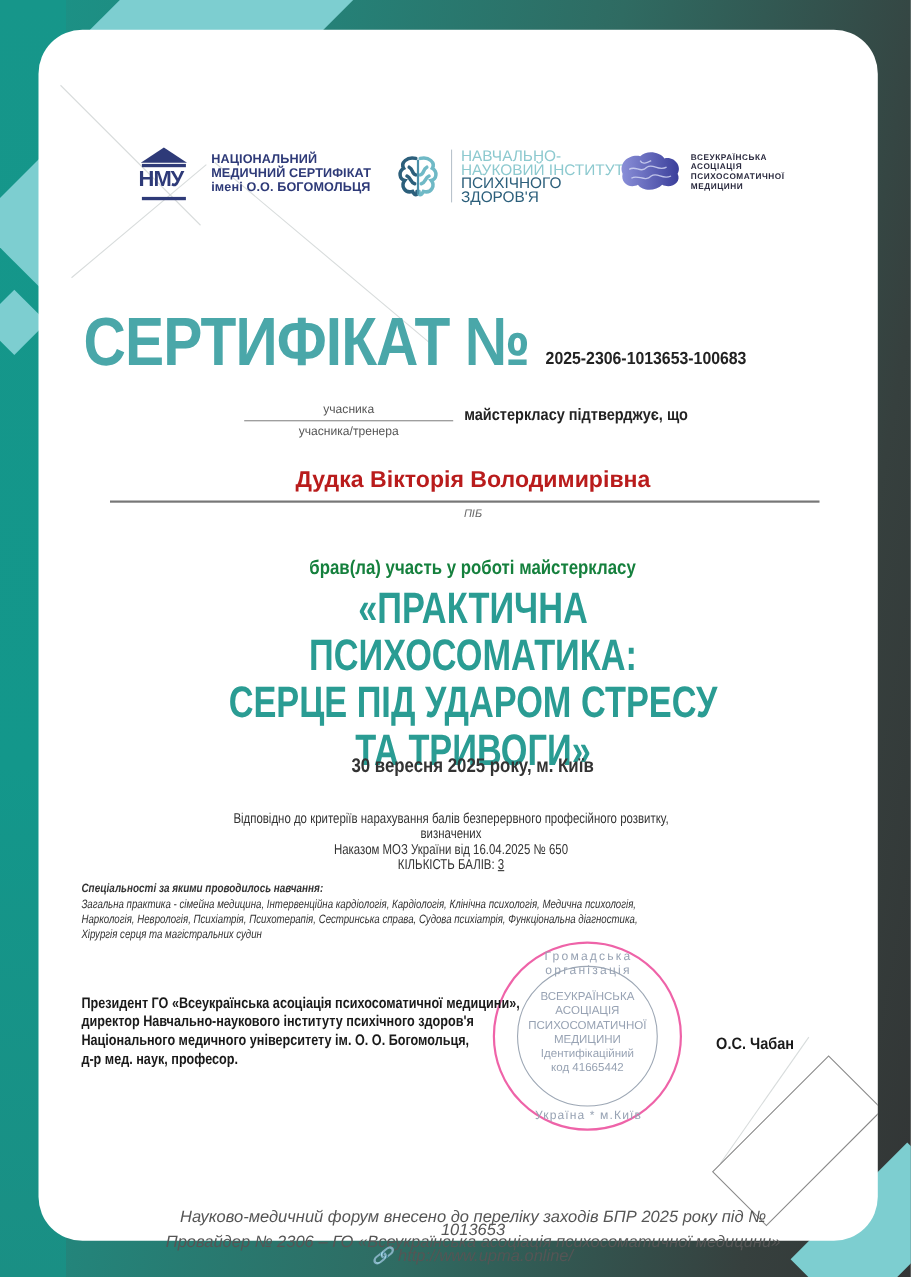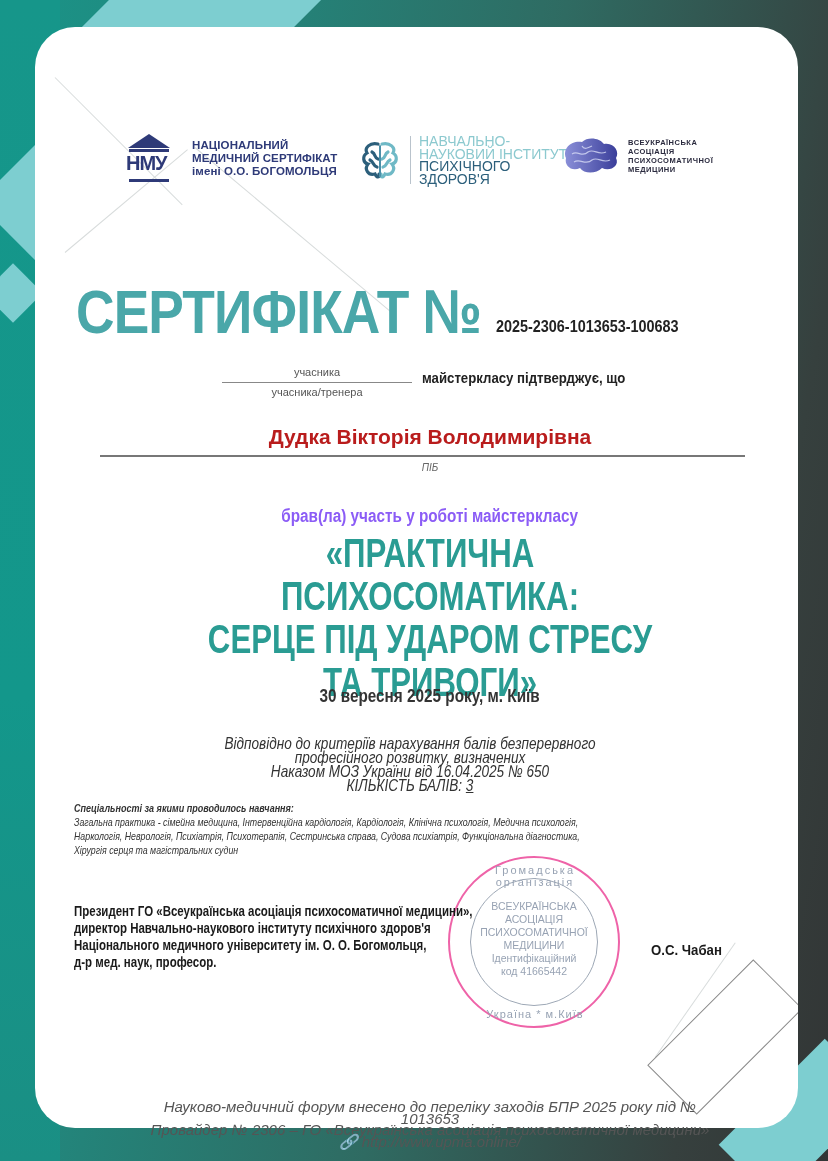--- a/index.html
+++ b/index.html
@@ -82,37 +82,37 @@
       font-size: 21px; font-weight: bold; color: #b91c1c;
     }
     .name-line { position: absolute; left: 100px; top: 455px; width: 645px; height: 2px; background: #777; }
     .name-caption {
       position: absolute; left: 100px; top: 462px; width: 660px; text-align: center;
       font-size: 10px; font-style: italic; color: #666;
     }
 
     .took-part {
       position: absolute; left: 100px; top: 506px; width: 660px; text-align: center;
-      font-size: 18px; font-weight: bold; color: #8b5cf6;
+      font-size: 18px; font-weight: bold; color: #15803d;
     }
     .took-part span { display: inline-block; transform: scaleX(0.85); }
     .course-title {
       position: absolute; left: 100px; top: 532px; width: 660px; text-align: center;
       font-size: 40px; line-height: 43px; font-weight: bold; color: #2a9c93;
     }
     .course-title div { transform: scaleX(0.78); }
     .event-date {
       position: absolute; left: 100px; top: 686px; width: 660px; text-align: center;
       font-size: 18px; font-weight: bold; color: #333;
     }
     .event-date span { display: inline-block; transform: scaleX(0.85); }
 
     .criteria {
       position: absolute; left: 140px; top: 737px; width: 540px; text-align: center;
-      font-size: 17px; line-height: 14px; font-style: italic; color: #333;
+      font-size: 13px; line-height: 14px; color: #333;
     }
     .criteria div { transform: scaleX(0.8); }
     .points-value { text-decoration: underline; }
 
     .specialties {
       position: absolute; left: 74px; top: 801px; width: 660px;
       font-size: 11px; line-height: 14px; font-style: italic; color: #333;
     }
     .specialties .head { font-weight: bold; transform: scaleX(0.82); transform-origin: left; }
     .specialties .list { transform: scaleX(0.80); transform-origin: left; width: 825px; }

